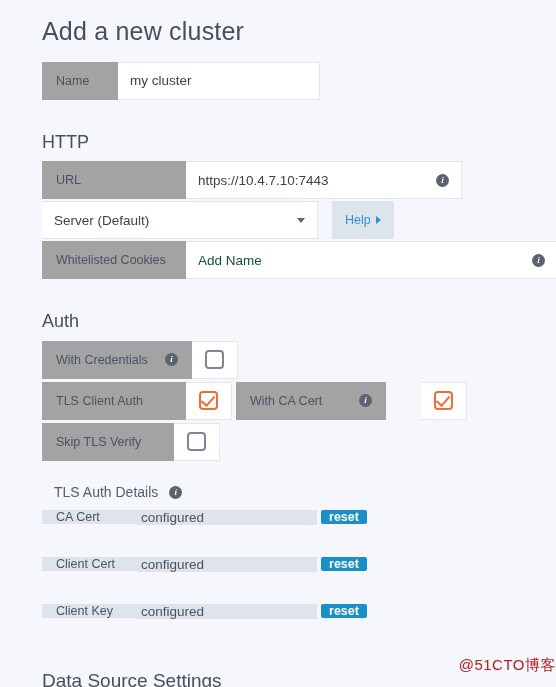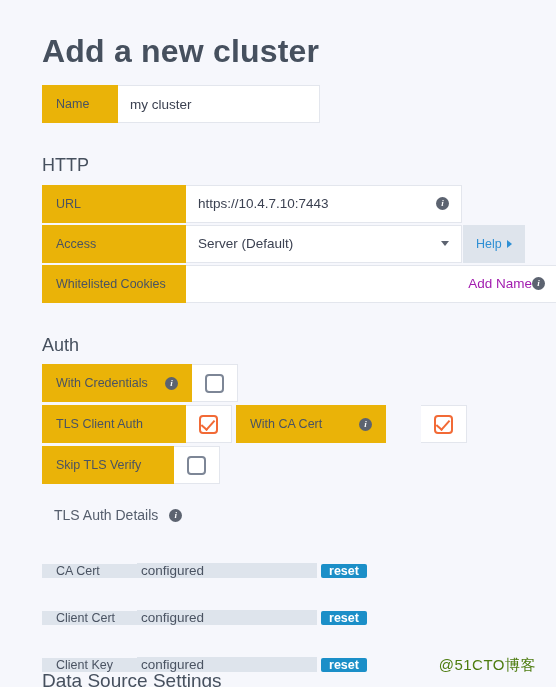--- a/index.html
+++ b/index.html
@@ -18,25 +18,25 @@
 
   .page {
     padding: 18px 0 0 42px;
     position: relative;
     width: 514px;
     box-sizing: border-box;
   }
 
   
   .page-title {
-    font-size: 32px;
-    font-weight: 700;
+    font-size: 25px;
+    font-weight: 400;
     color: #46505e;
     letter-spacing: 0.2px;
-    margin: 16px 0 16px 0;
+    margin: 0 0 16px 0;
     line-height: 1.1;
   }
   .section-title {
     font-size: 18px;
     font-weight: 400;
     color: #46505e;
     margin: 0 0 8px 0;
     line-height: 1.2;
   }
   .section-title.small {
@@ -52,21 +52,21 @@
 
   
   .row {
     display: flex;
     align-items: stretch;
     margin-bottom: 2px;
     height: 38px;
   }
 
   .label-cell {
-    background: #eab308;
+    background: #a3a3a3;
     display: flex;
     align-items: center;
     padding: 0 14px;
     font-size: 12.5px;
     color: #4a5362;
     box-sizing: border-box;
     white-space: nowrap;
   }
 
   .input-cell {
@@ -78,22 +78,21 @@
     padding: 0 12px;
     font-size: 13.5px;
     color: #3b4151;
     box-sizing: border-box;
     flex: 1;
     position: relative;
   }
   .input-cell .value { flex: 1; }
   .input-cell .placeholder {
     flex: 1;
-    color: #a21caf;
-    text-align: right;
+    color: #14532d;
   }
 
   
   .info-icon {
     width: 13px;
     height: 13px;
     border-radius: 50%;
     background: #5c6370;
     color: #ffffff;
     font-size: 9px;
@@ -121,21 +120,21 @@
   
   .help-btn {
     background: #dee4ec;
     display: flex;
     align-items: center;
     justify-content: center;
     gap: 5px;
     color: #2e8fd4;
     font-size: 12.5px;
     padding: 0 13px;
-    margin-left: 1px;
+    margin-left: 14px;
     box-sizing: border-box;
     cursor: pointer;
   }
   .help-arrow {
     width: 0;
     height: 0;
     border-top: 4px solid transparent;
     border-bottom: 4px solid transparent;
     border-left: 5px solid #2e8fd4;
   }
@@ -178,21 +177,21 @@
   }
 
   .auth-grid { display: flex; flex-direction: column; }
   .auth-line { display: flex; margin-bottom: 3px; height: 38px; }
   .auth-pair { display: flex; }
   .auth-pair + .auth-pair { margin-left: 4px; gap: 35px; }
 
   
   .tls-row {
     display: flex;
-    align-items: flex-end;
+    align-items: flex-start;
     height: 44px;
     margin-bottom: 3px;
   }
   .tls-name {
     background: #dee4ec;
     display: flex;
     align-items: center;
     padding: 0 14px;
     font-size: 12.5px;
     color: #4a5362;
@@ -221,24 +220,24 @@
     flex: 0 0 46px;
     margin-left: 4px;
     border-radius: 2px;
     cursor: pointer;
     box-sizing: border-box;
   }
 
   
   .watermark {
     position: absolute;
-    right: 20px;
+    right: 0;
     top: 656px;
     font-size: 15px;
-    color: #4d7c0f;
+    color: #b91c1c;
     letter-spacing: 0.5px;
     user-select: none;
   }
 
   .bottom-heading {
     position: absolute;
     left: 42px;
     top: 670px;
     font-size: 19px;
     font-weight: 400;
@@ -264,21 +263,20 @@
 
   <div class="row" style="width:420px;">
     <div class="label-cell" style="width:144px;">URL</div>
     <div class="input-cell">
       <span class="value">https://10.4.7.10:7443</span>
       <span class="info-icon">i</span>
     </div>
   </div>
 
   <div class="row" style="width:514px;">
-    <div class="label-cell" style="width:144px;">Access</div>
     <div class="input-cell" style="max-width:276px;">
       <span class="value">Server (Default)</span>
       <span class="caret"></span>
     </div>
     <div class="help-btn">
       <span>Help</span>
       <span class="help-arrow"></span>
     </div>
   </div>
 

